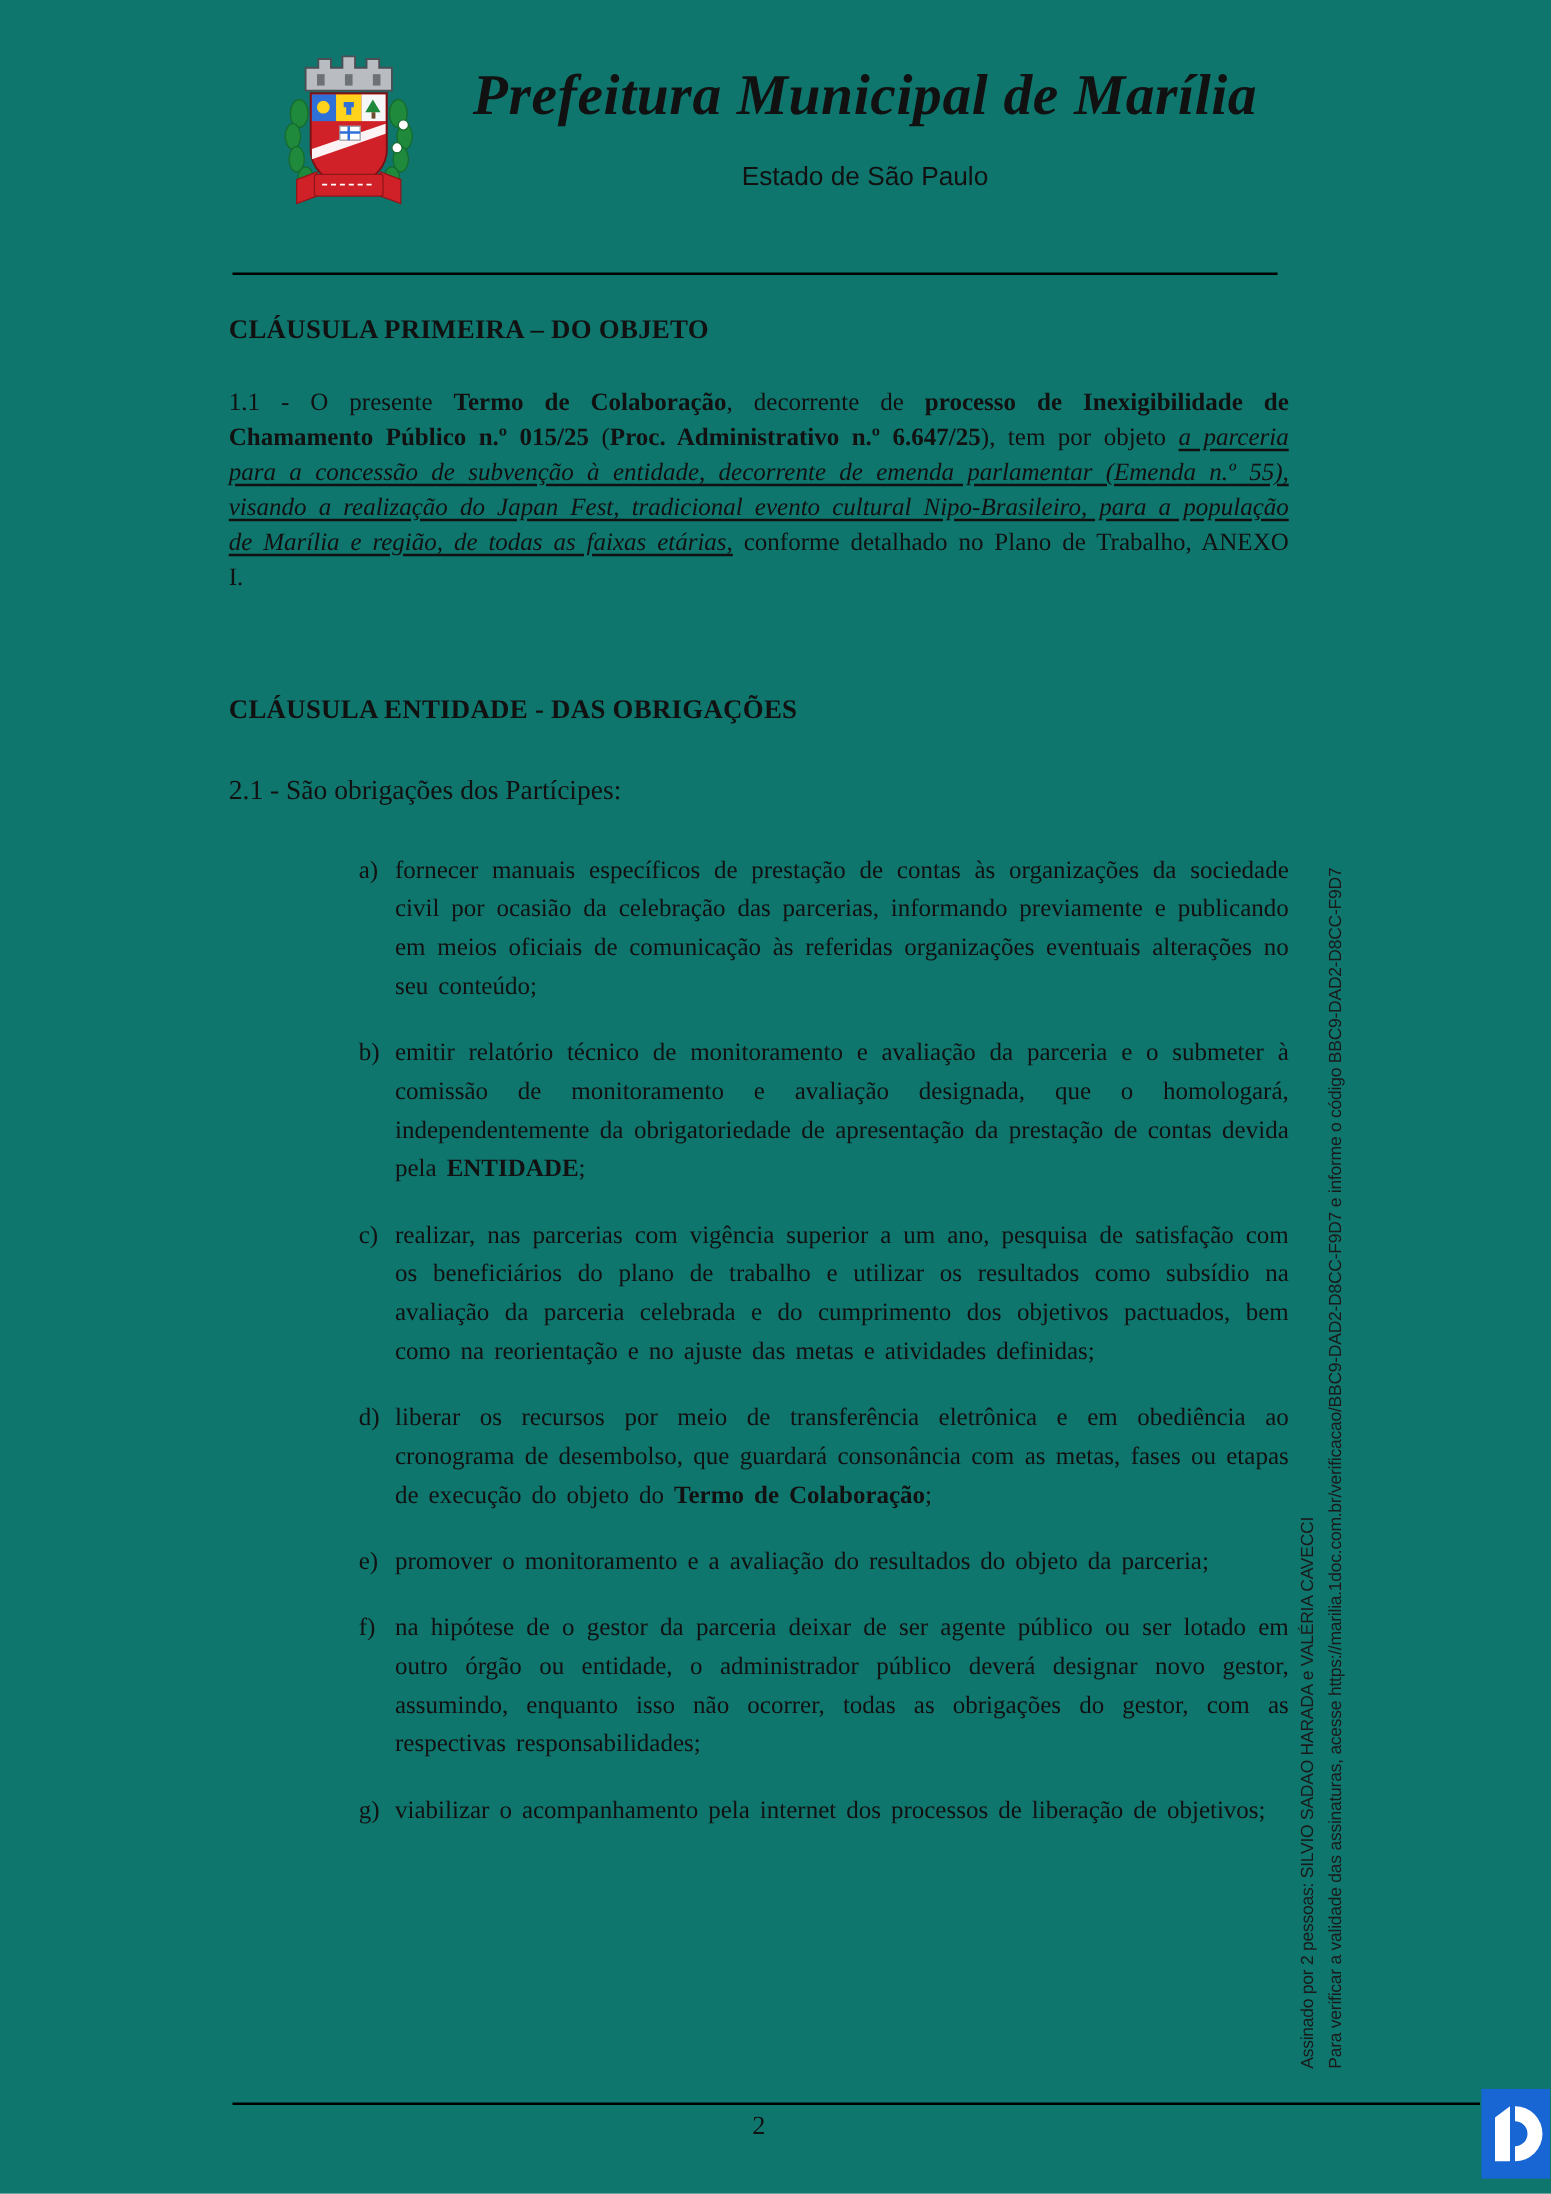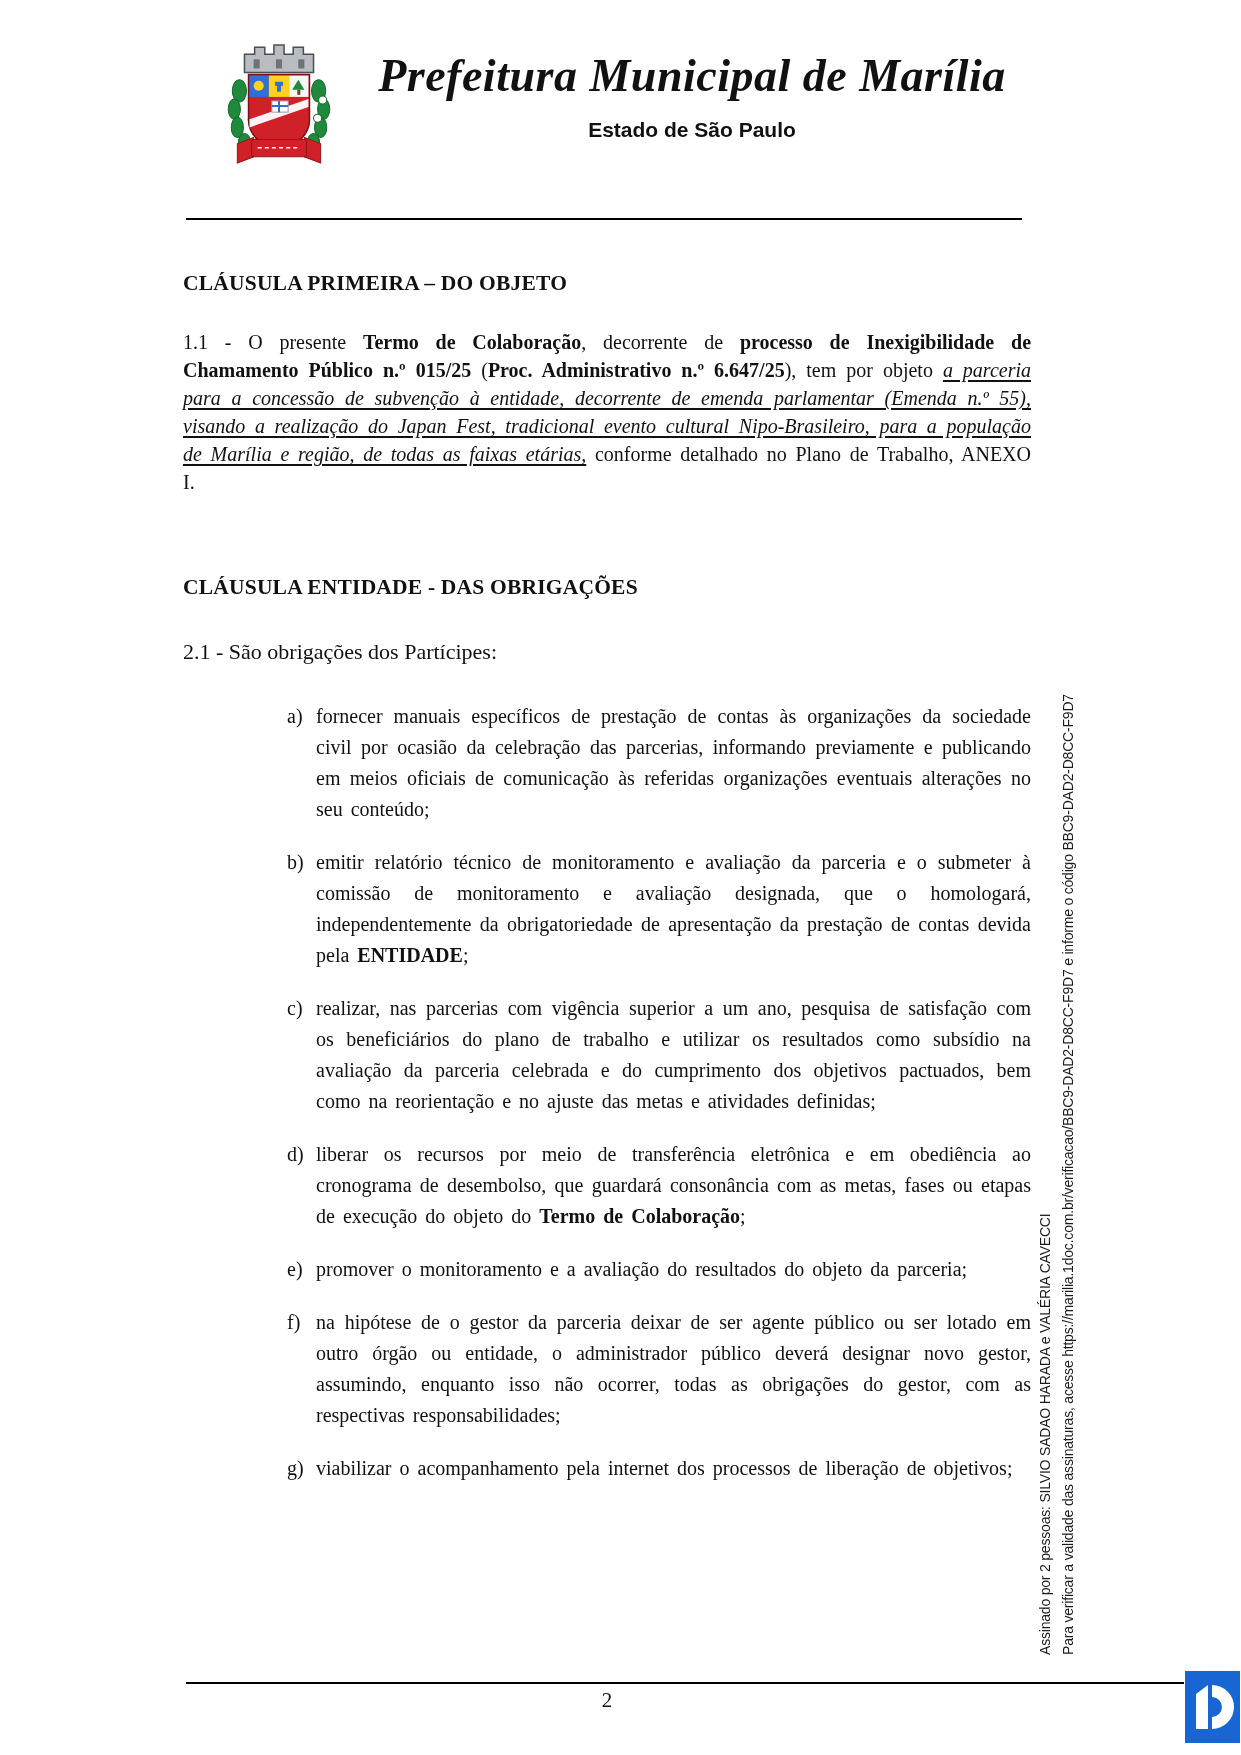--- a/index.html
+++ b/index.html
@@ -1,40 +1,40 @@
 <!DOCTYPE html>
 <html lang="pt-BR"><head>
 <meta charset="utf-8">
 <style>
   html,body{margin:0;padding:0;background:#e9e9e9;}
   .page{
     position:relative;
     width:1241px;height:1755px;
     margin:0 auto;
-    background:#ffffff;
+    background:#0f766e;
     font-family:"Liberation Serif","DejaVu Serif",serif;
     color:#111;
     overflow:hidden;
   }
   
   .crest{position:absolute;left:224px;top:38px;width:110px;height:130px;}
   .header-text{position:absolute;left:356px;top:50px;width:672px;text-align:center;}
   .header-title{
     font-family:"Liberation Serif","DejaVu Serif",serif;
     font-style:italic;font-weight:bold;
     font-size:46px;line-height:1.12;letter-spacing:.5px;white-space:nowrap;
   }
   .header-subtitle{
-    margin-top:16px;
+    margin-top:28px;
     font-family:"Liberation Sans","DejaVu Sans",sans-serif;
-    font-weight:bold;font-size:21px;
+    font-weight:normal;font-size:21px;
   }
   .header-rule{position:absolute;left:186px;top:218px;width:836px;border-top:2px solid #000;}
   
-  .content{position:absolute;left:183px;top:256px;width:848px;}
+  .content{position:absolute;left:183px;top:236px;width:848px;}
   .clause-heading{
     padding-top:14px;
     font-weight:bold;font-size:21.5px;line-height:26px;letter-spacing:.2px;
   }
   .clause-heading.second{margin-top:64px;}
   .body-par{
     margin:32px 0 0 0;
     font-size:20px;line-height:28px;
     text-align:justify;word-spacing:3px;
   }

